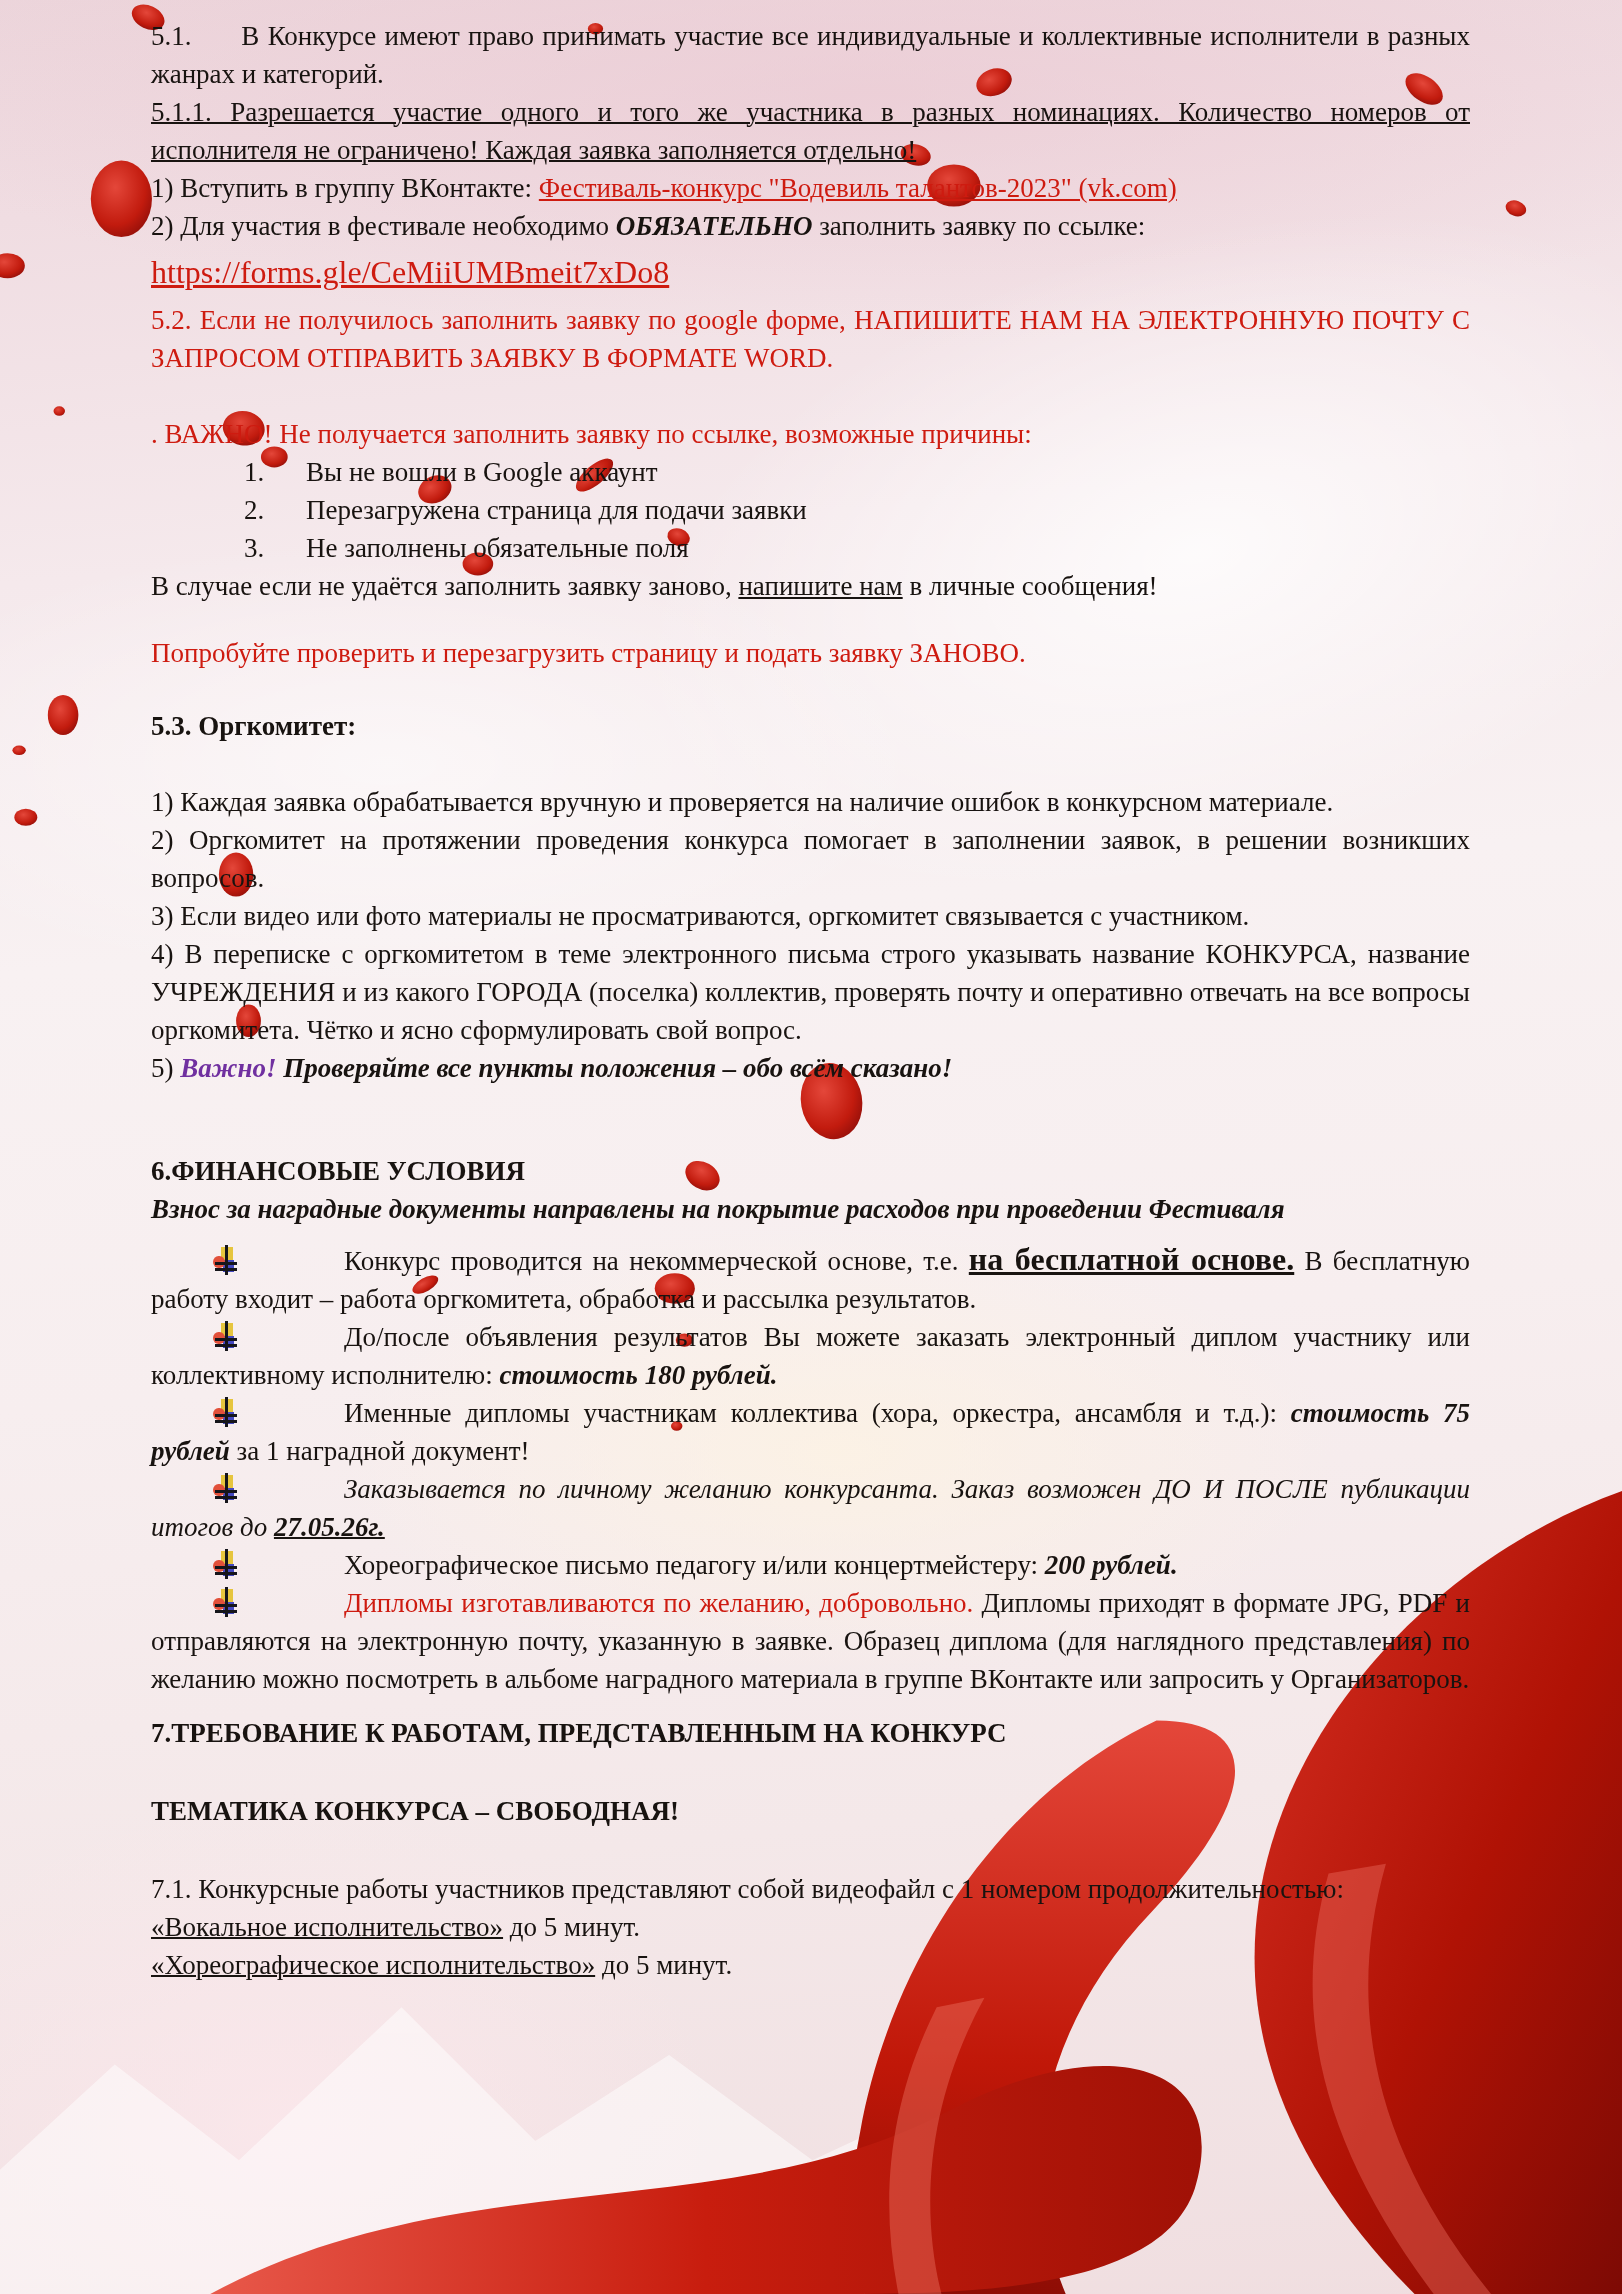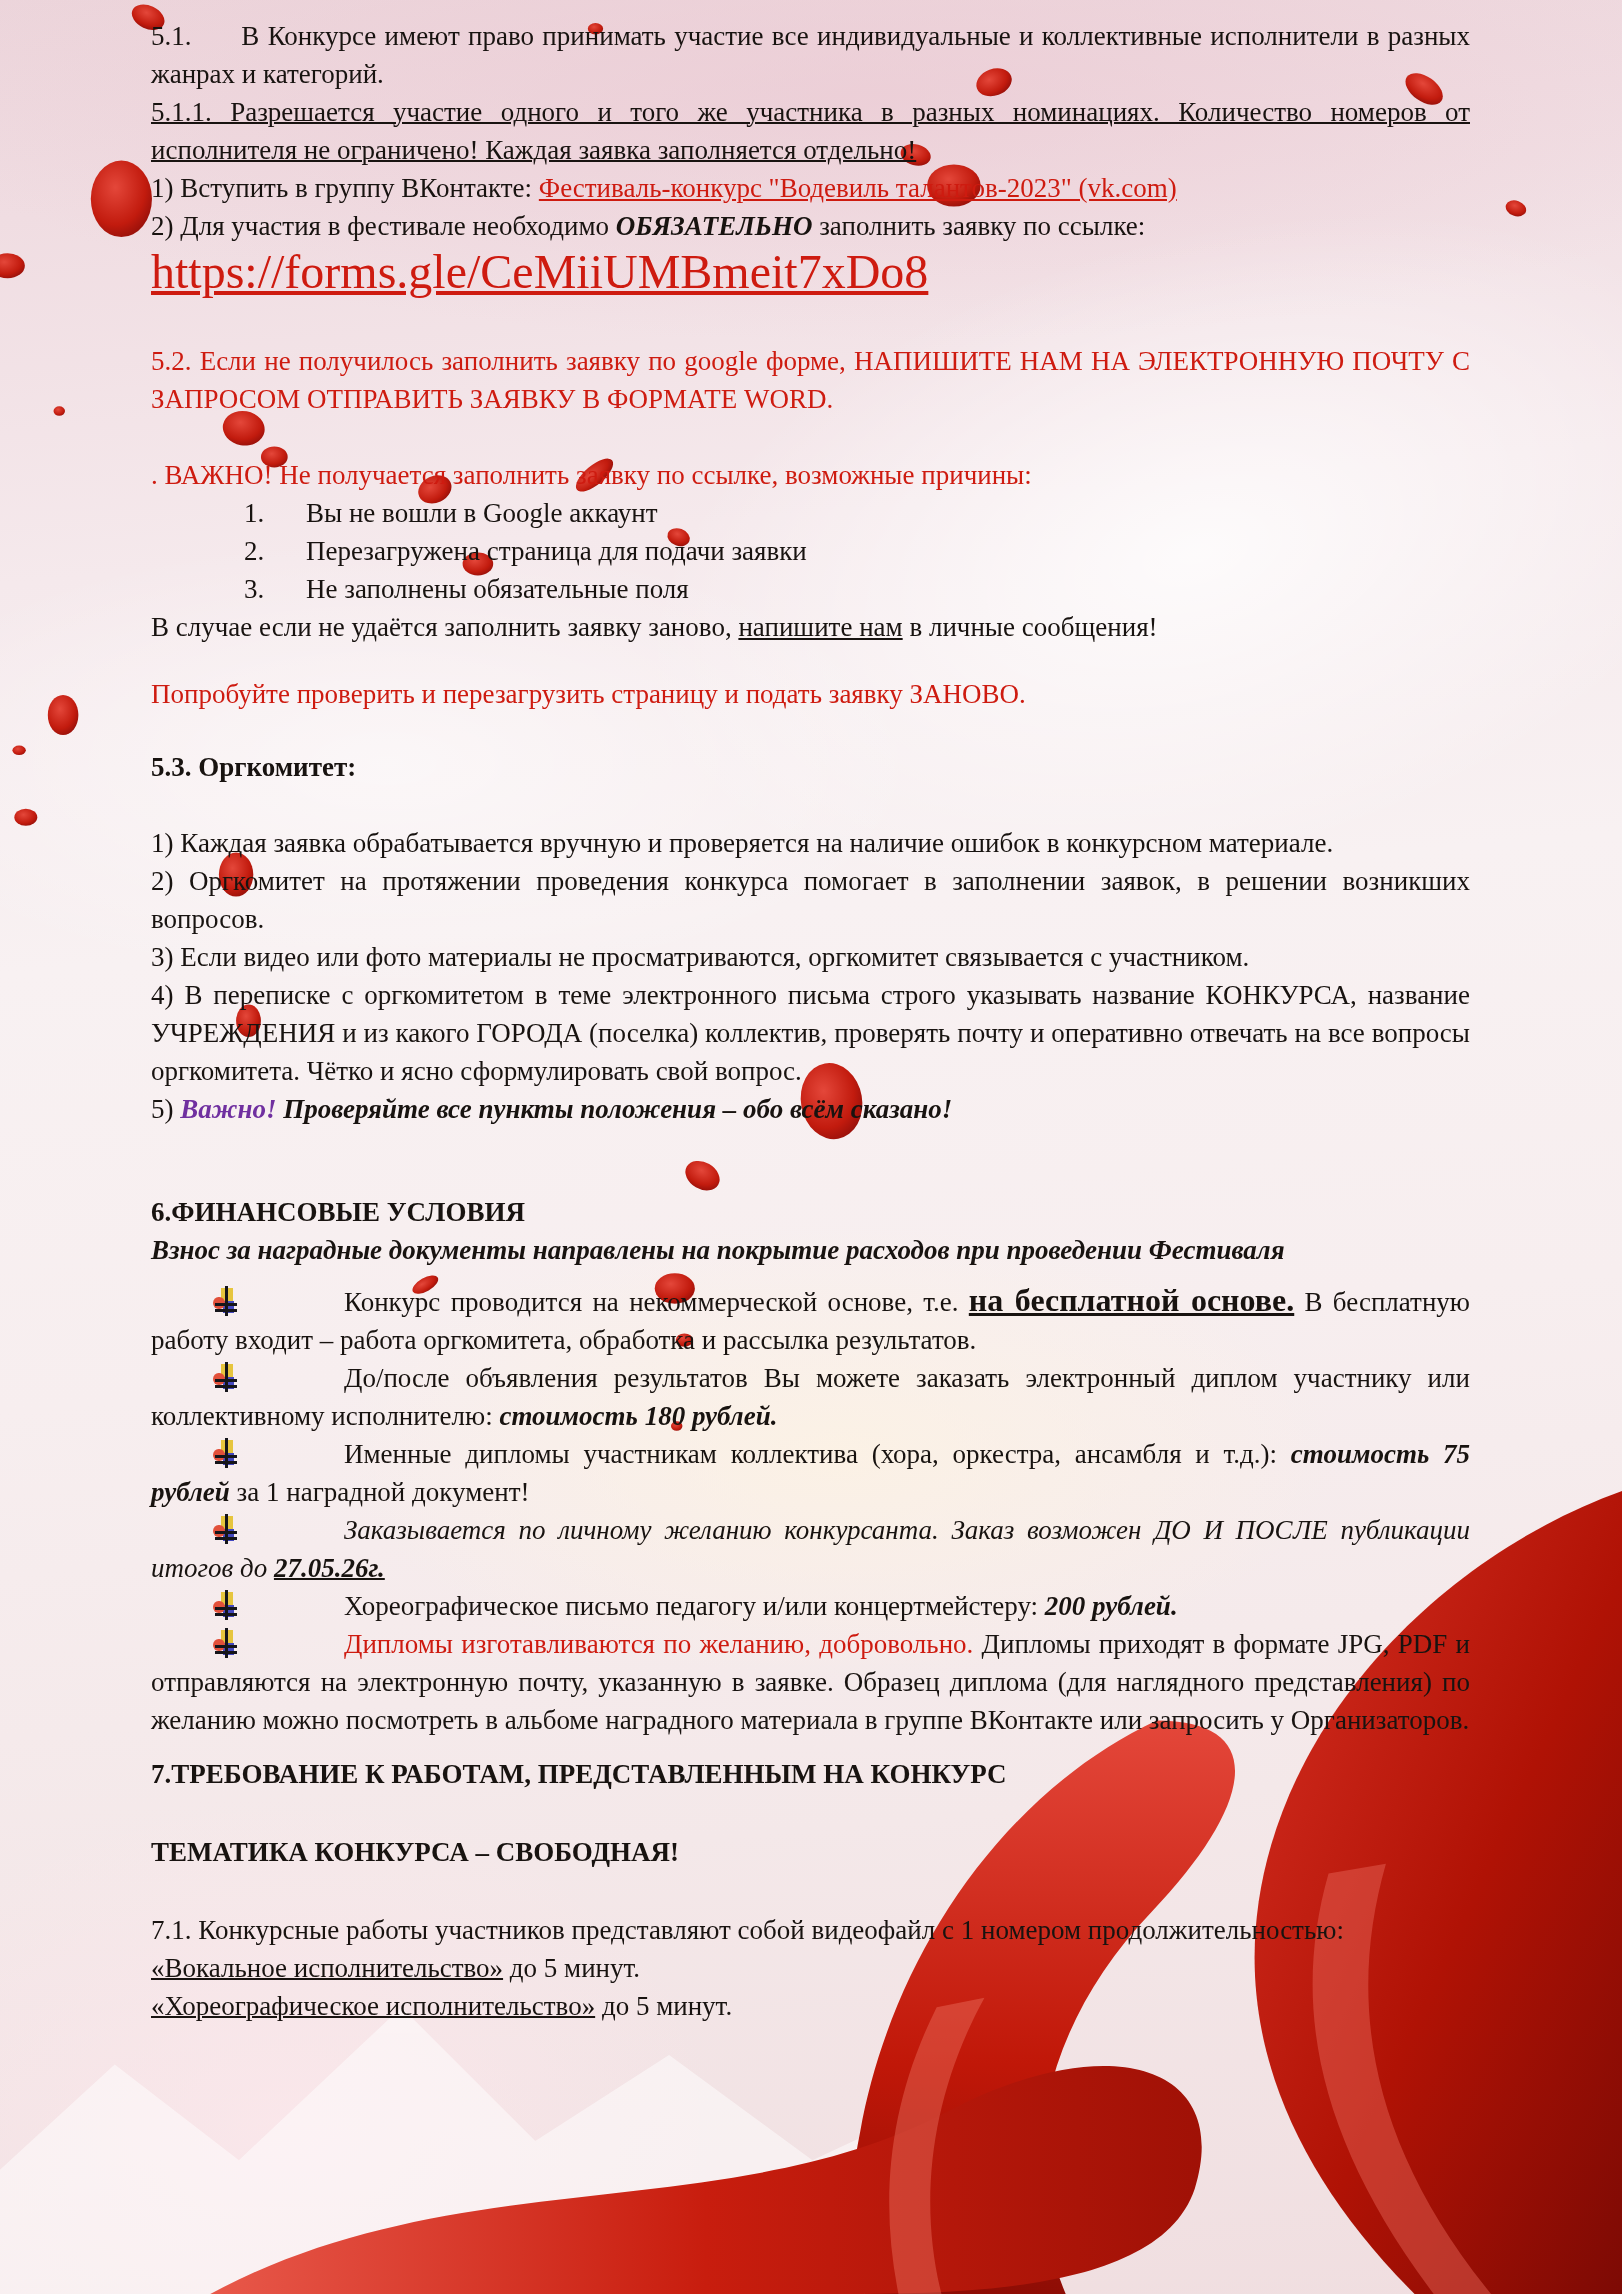--- a/index.html
+++ b/index.html
@@ -23,25 +23,25 @@
   .just{text-align:justify;}
   h3{margin:0;font-size:27px;line-height:38px;font-weight:bold;}
   .center{text-align:left;}
   .red{color:#ce1b10;}
   .purple{color:#7030a0;}
   .b{font-weight:bold;font-style:italic;}
   .i{font-style:italic;}
   .ub{text-decoration:underline;text-decoration-thickness:1.9px;}
   .linkred{color:#ce1b10;text-decoration:underline;cursor:pointer;}
   .ulink{color:#181310;text-decoration:underline;cursor:pointer;}
-  .urltext{font-size:48px;line-height:54px;}
+  .urltext{font-size:32px;line-height:54px;}
   .url{line-height:54px;}
   .big{font-size:32px;font-weight:bold;text-decoration:underline;text-decoration-thickness:2.9px;}
   .mt12{margin-top:11.5px;}.mt16{margin-top:16px;}.mt30{margin-top:29px;}
-  .mt37{margin-top:35px;}.mt38{margin-top:36px;}.mt40{margin-top:38px;}.mt42{margin-top:40px;}
+  .mt37{margin-top:35px;}.mt38{}.mt40{margin-top:38px;}.mt42{margin-top:40px;}
   .mt68{margin-top:65px;}.mt18{margin-top:17px;}
   .li{font-size:27px;line-height:38px;padding-left:155px;}
   .num{display:inline-block;width:62px;margin-left:-62px;}
   .btab{display:inline-block;width:193px;}
   .bullet{position:relative;display:inline-block;width:27px;height:29px;margin-left:61px;vertical-align:-6.7px;}
   .bullet i{position:absolute;display:block;}
   .by{left:8.6px;top:0;width:12.4px;height:14.3px;background:#e6c53e;}
   .bb{left:10.5px;top:12.4px;width:11.5px;height:12.4px;background:#4449c0;}
   .br{left:1px;top:8.6px;width:11.5px;height:12.4px;background:#e2503a;border-radius:50%;}
   .bv{left:13.4px;top:-1.9px;width:2.9px;height:30px;background:#15151a;}

